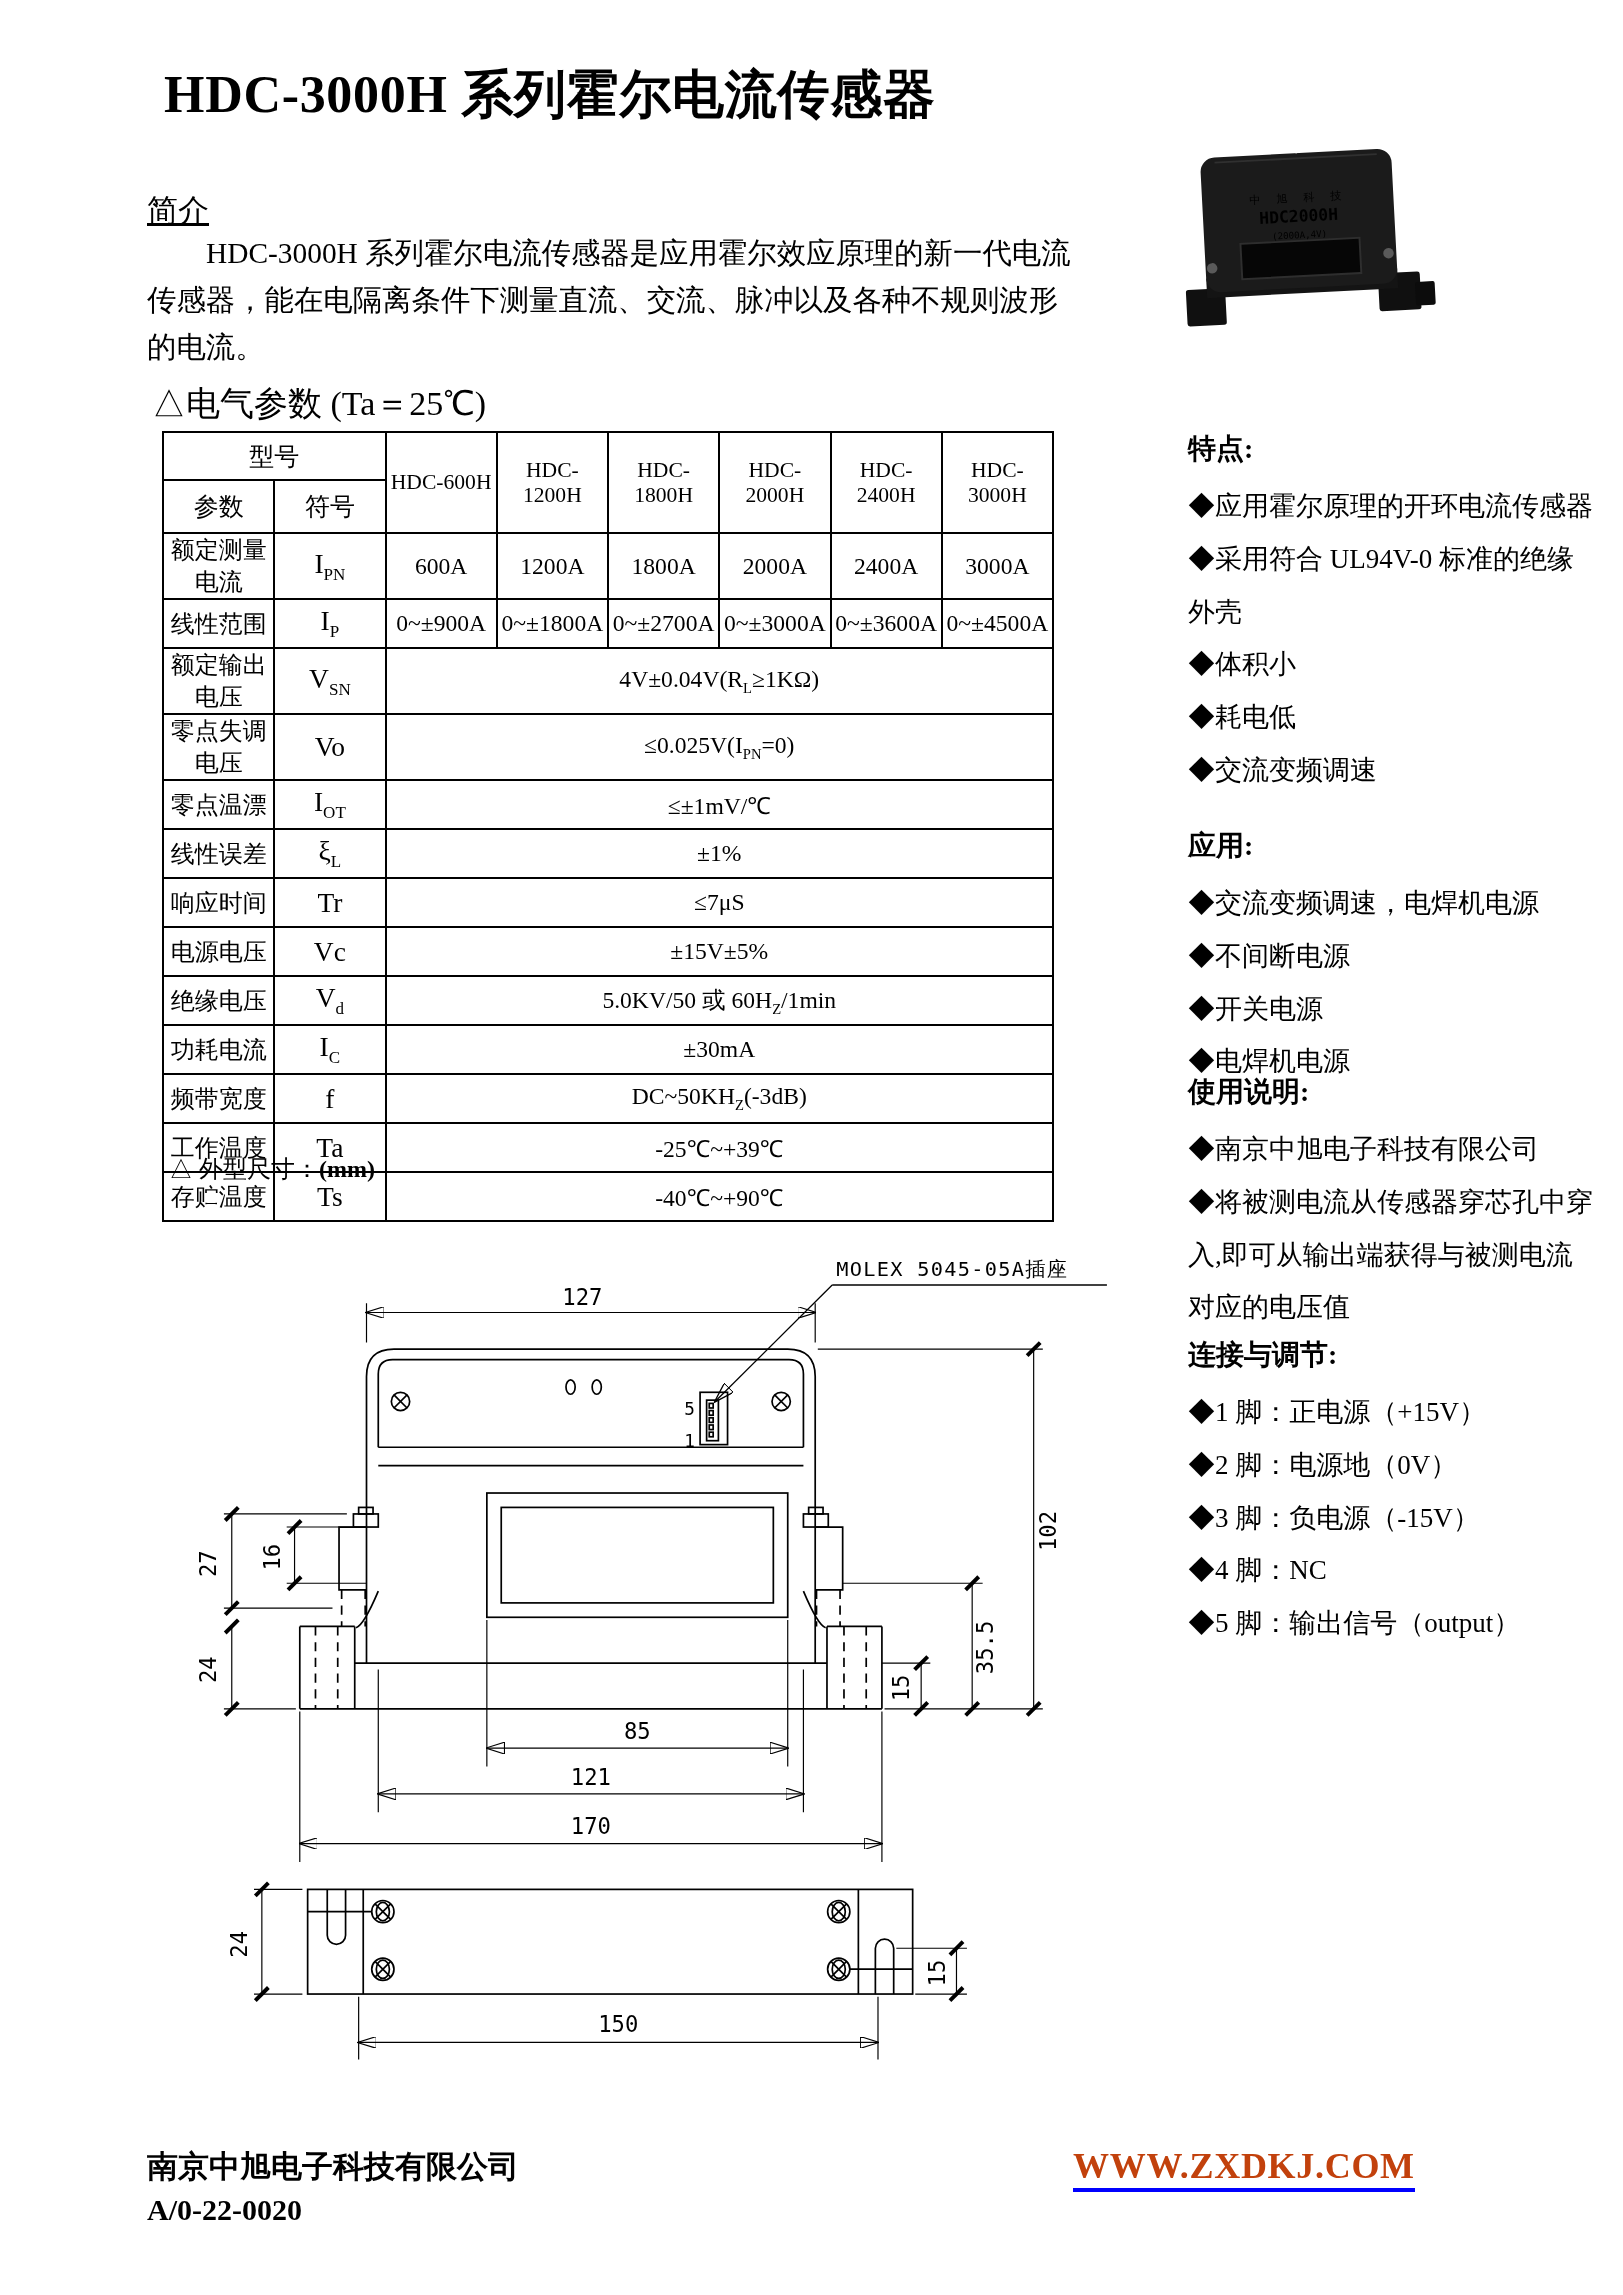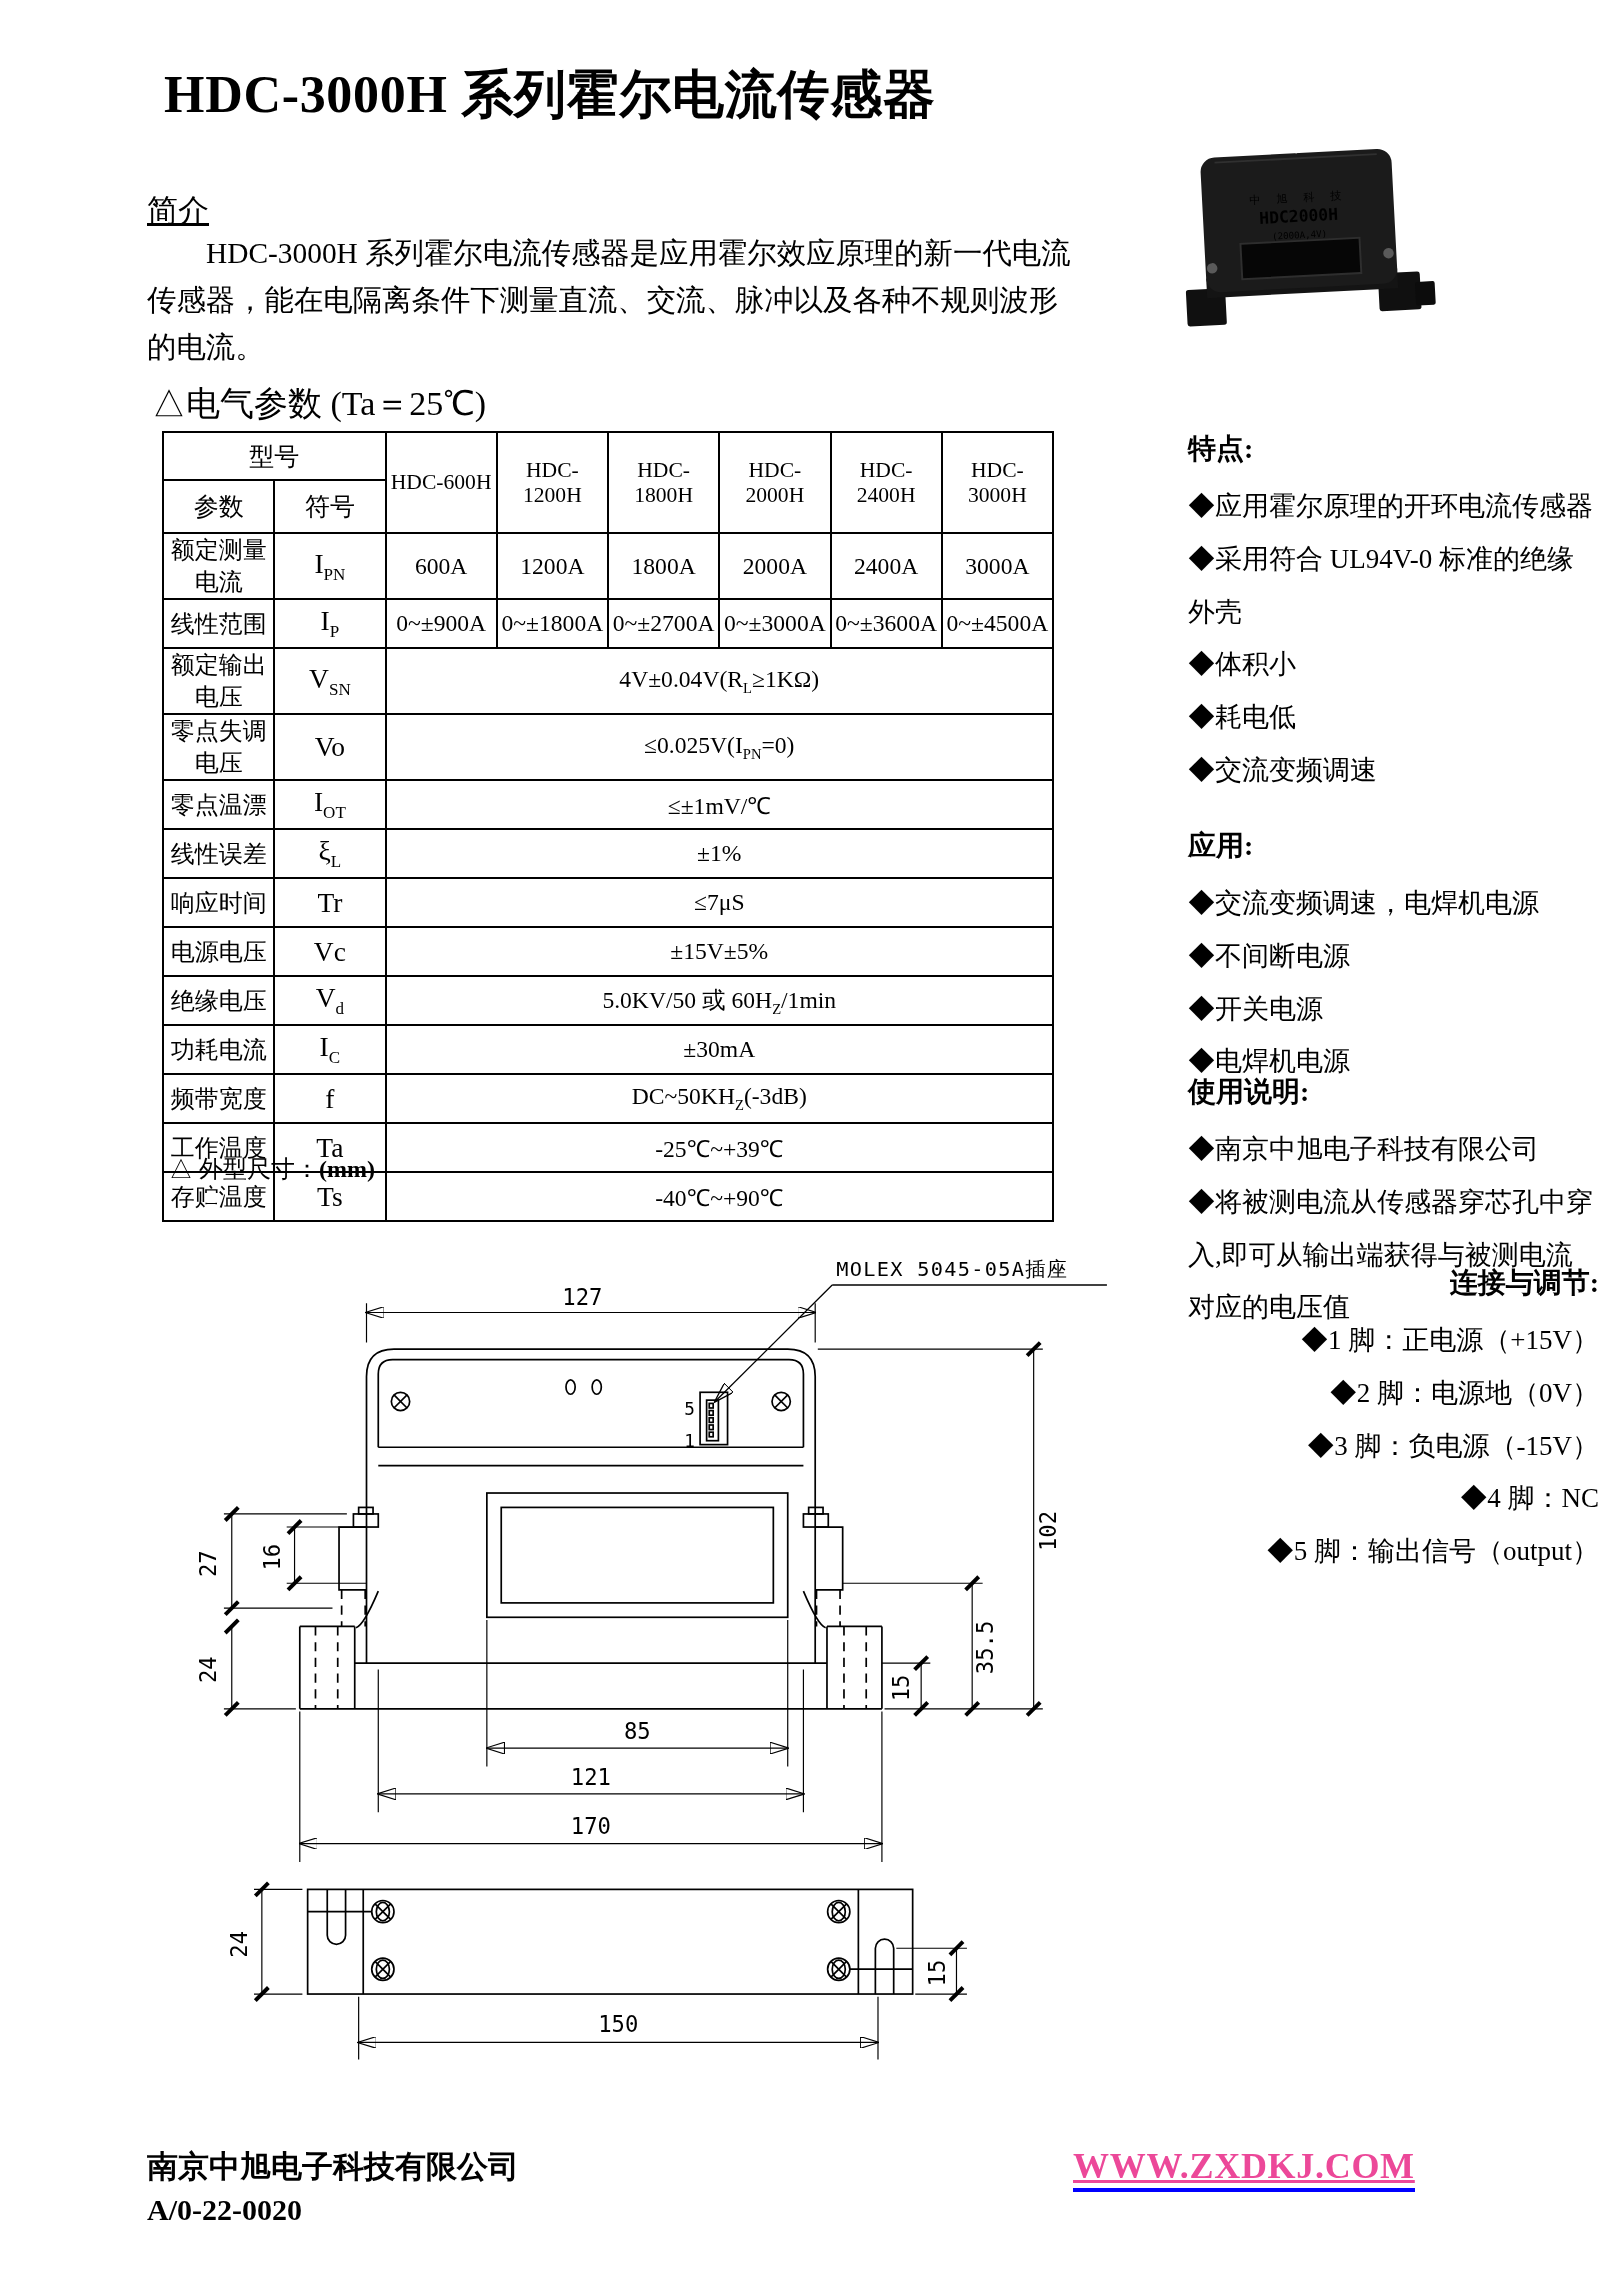--- a/index.html
+++ b/index.html
@@ -352,27 +352,27 @@
 </div>
 
 <div class="abs sidebar-sec" style="top:1065px;">
   <div class="sec-title">使用说明:</div>
   <div>
       <div>◆南京中旭电子科技有限公司</div>
       <div>◆将被测电流从传感器穿芯孔中穿入,即可从输出端获得与被测电流对应的电压值</div>
     </div>
 </div>
 
-<div class="abs sidebar-sec" style="top:1256px;text-align:right;">
+<div class="abs sidebar-sec" style="top:1328px;">
   <div class="sec-title">连接与调节:</div>
   <div>
       <div>◆1 脚：正电源（+15V）</div>
       <div>◆2 脚：电源地（0V）</div>
       <div>◆3 脚：负电源（-15V）</div>
       <div>◆4 脚：NC</div>
       <div>◆5 脚：输出信号（output）</div>
     </div>
 </div>
 
 <div class="abs footer-company">南京中旭电子科技有限公司</div>
 <div class="abs footer-doc">A/0-22-0020</div>
-<a class="abs footer-site" style="color: #ec4899; border-bottom-color: rgb(0, 0, 255); text-decoration: underline;">WWW.ZXDKJ.COM</a>
+<a class="abs footer-site" style="color: #c2410c; border-bottom-color: rgb(0, 0, 255);">WWW.ZXDKJ.COM</a>
 
 
 </body></html>

